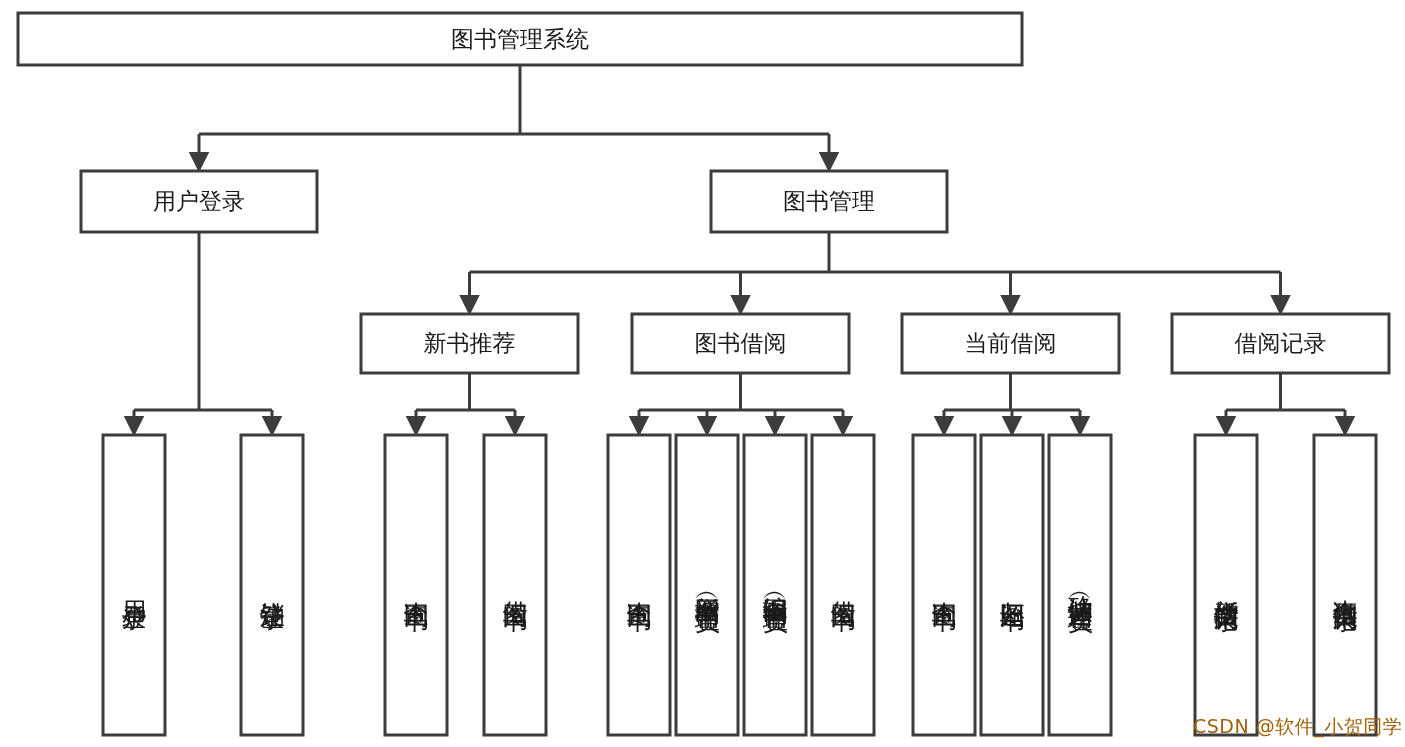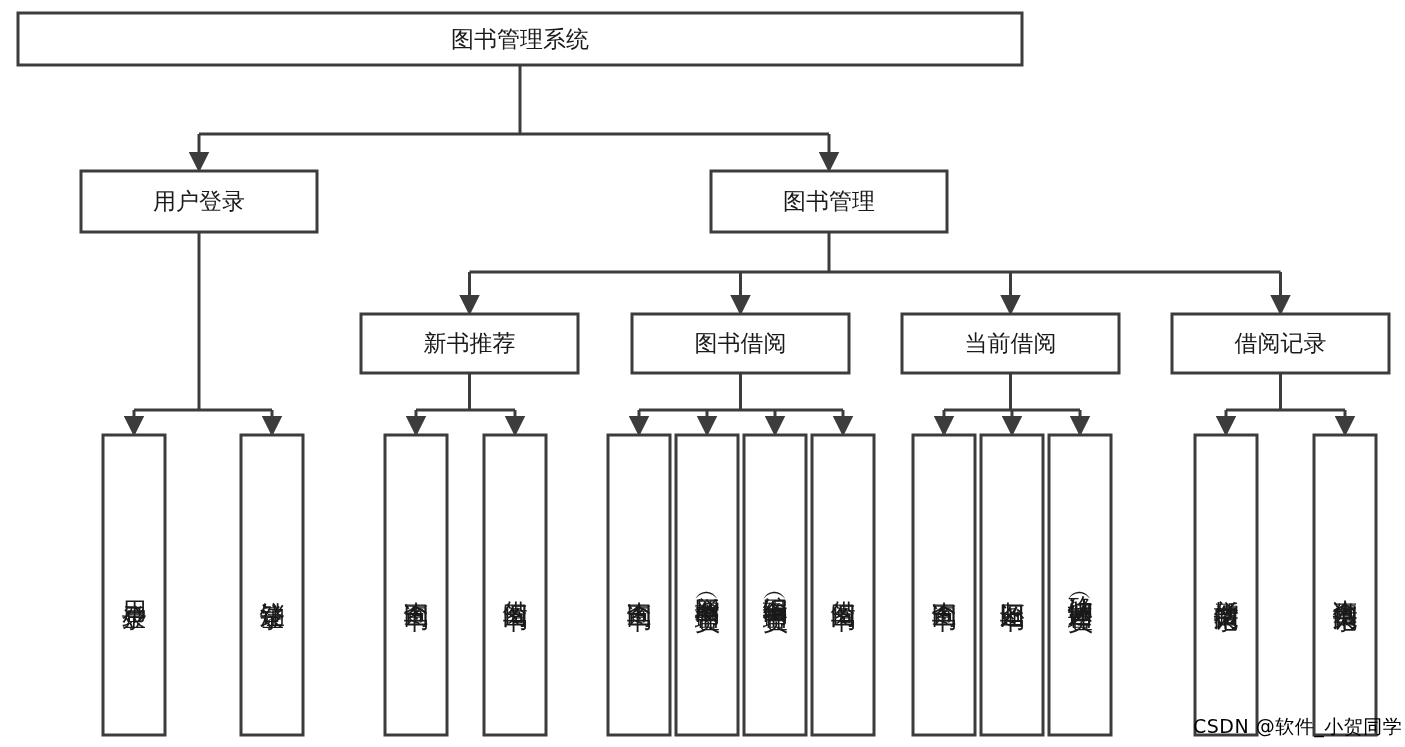--- a/index.html
+++ b/index.html
@@ -58,21 +58,21 @@
     align-items: center;
     justify-content: center;
     text-align: center;
     white-space: nowrap;
     pointer-events: none;
   }
   .watermark {
     position: absolute;
     font-family: "DejaVu Sans", "Liberation Sans", sans-serif;
     font-size: 19px;
-    color: #000000;
+    color: #a16207;
     white-space: nowrap;
     letter-spacing: 0.5px;
   }
 </style>
 </head>
 <body>
 
 <div id="stage">
 
   <svg id="chart-svg" viewBox="0 0 1405 747">

